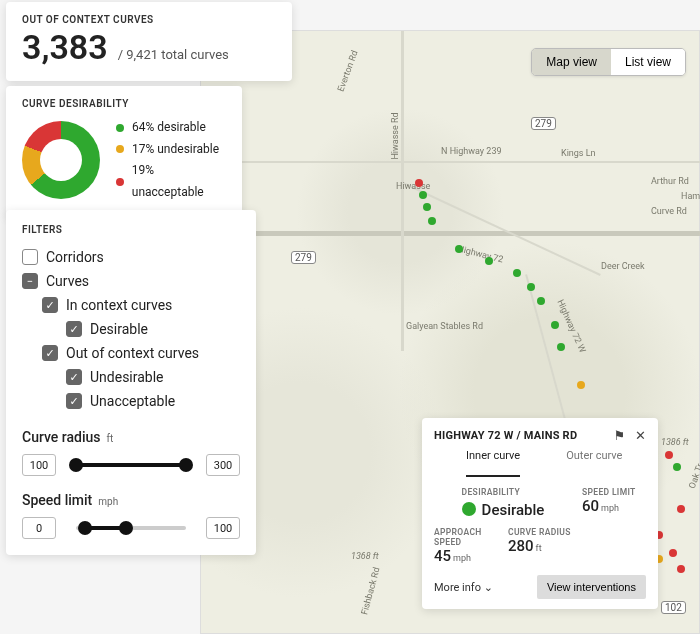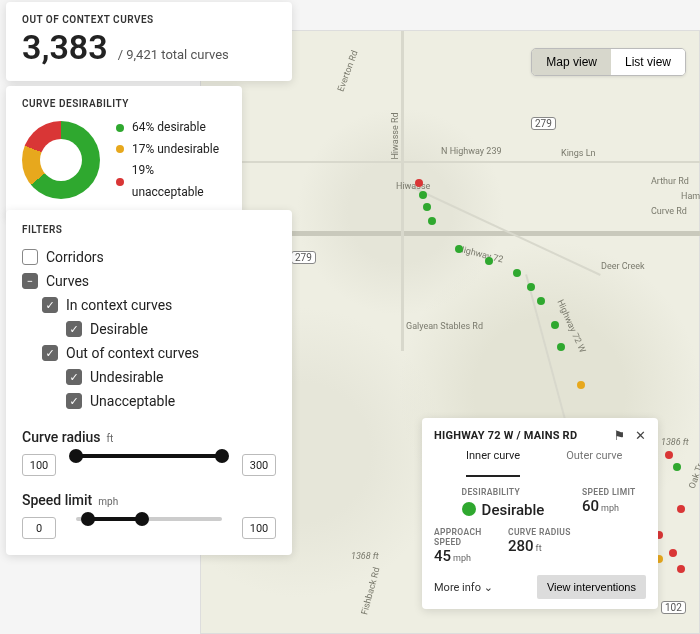--- a/index.html
+++ b/index.html
@@ -93,21 +93,21 @@
     background: #fff;
     border-radius: 50%;
   }
   .legend { font-size: 12px; line-height: 1.8; }
   .legend-item { display: flex; align-items: center; gap: 8px; }
   .ldot { width: 8px; height: 8px; border-radius: 50%; display: inline-block; }
 
   .filters-panel {
     left: 6px;
     top: 210px;
-    width: 286px;
+    width: 250px;
     padding: 14px 16px 16px;
   }
   .filter-items { margin-top: 10px; font-size: 14px; }
   .filter-row { display: flex; align-items: flex-end; gap: 8px; padding: 4px 0; }
   .indent-1 { padding-left: 20px; }
   .indent-2 { padding-left: 44px; }
   .chk {
     width: 16px;
     height: 16px;
     border: 1.5px solid #888;
@@ -118,21 +118,21 @@
     font-size: 11px;
     color: #fff;
     flex-shrink: 0;
   }
   .chk.empty { background: #fff; }
   .chk.minus { background: #666; border-color: #666; }
   .chk.check { background: #666; border-color: #666; }
   .slider-section { margin-top: 14px; }
   .slider-title { font-size: 14px; font-weight: 500; }
   .slider-unit { font-size: 10px; color: #666; margin-left: 2px; }
-  .slider-row { display: flex; align-items: flex-start; gap: 20px; margin-top: 8px; }
+  .slider-row { display: flex; align-items: center; gap: 20px; margin-top: 8px; }
   .slider-box {
     width: 34px;
     height: 22px;
     border: 1px solid #bbb;
     border-radius: 3px;
     font-size: 11px;
     display: flex;
     align-items: center;
     justify-content: center;
   }

